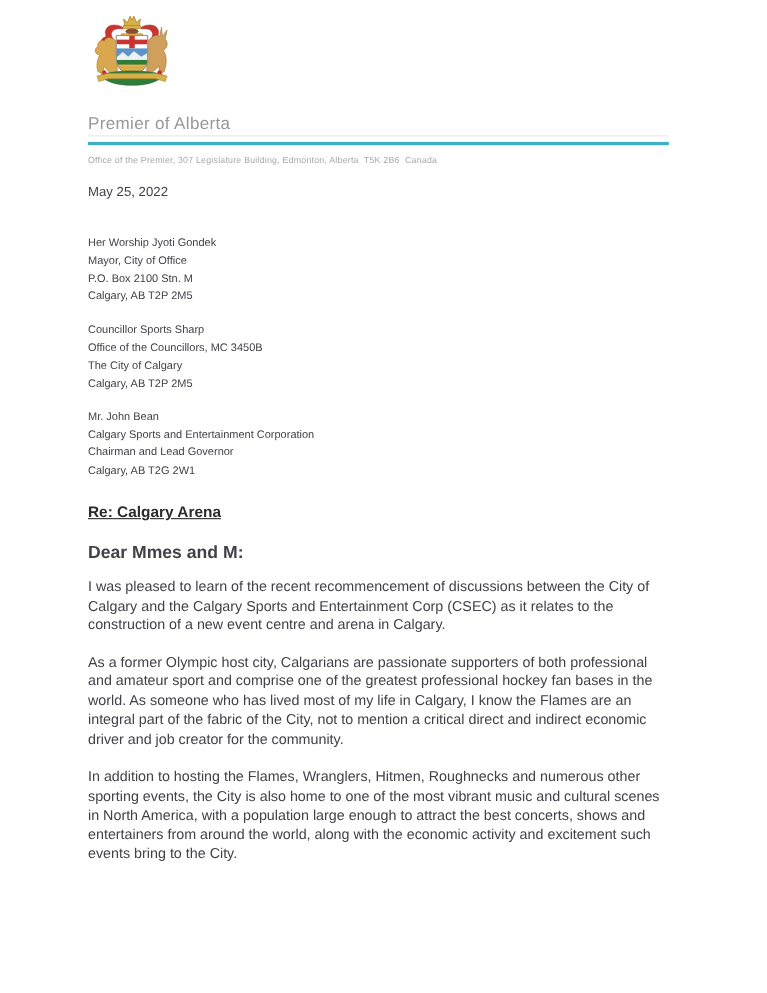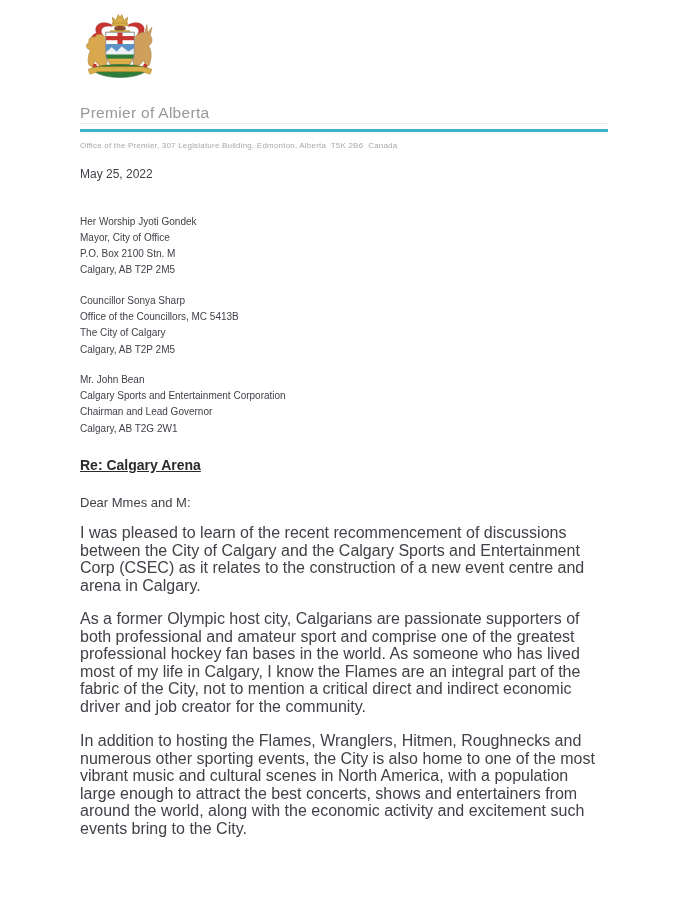--- a/index.html
+++ b/index.html
@@ -64,26 +64,27 @@
   .subject {
     margin: 20px 0 0 0;
     font-size: 14px;
     line-height: 16px;
     font-weight: bold;
     color: #2b2b2b;
     text-decoration: underline;
   }
   .salutation {
     margin: 22px 0 0 0;
-    font-size: 13px;
+    font-size: 16px;
     line-height: 16px;
+    font-weight: bold;
   }
   .para {
     margin: 16px 0 0 0;
-    font-size: 16px;
+    font-size: 13px;
     line-height: 17.5px;
   }
   .para.p1 { margin-top: 13px; }
   .para.p3 { margin-top: 17px; }
 </style>
 </head>
 <body>
 
 <div class="page">
   <div class="content">
@@ -137,22 +138,22 @@
       <p class="date">May 25, 2022</p>
 
       <div class="recipient first">
         <div>Her Worship Jyoti Gondek</div>
         <div>Mayor, City of Office</div>
         <div>P.O. Box 2100 Stn. M</div>
         <div>Calgary, AB T2P 2M5</div>
       </div>
 
       <div class="recipient">
-        <div>Councillor Sonya Sharp</div>
-        <div>Office of the Councillors, MC 5413B</div>
+        <div>Councillor Sports Sharp</div>
+        <div>Office of the Councillors, MC 3450B</div>
         <div>The City of Calgary</div>
         <div>Calgary, AB T2P 2M5</div>
       </div>
 
       <div class="recipient">
         <div>Mr. John Bean</div>
         <div>Calgary Sports and Entertainment Corporation</div>
         <div>Chairman and Lead Governor</div>
         <div>Calgary, AB T2G 2W1</div>
       </div>

